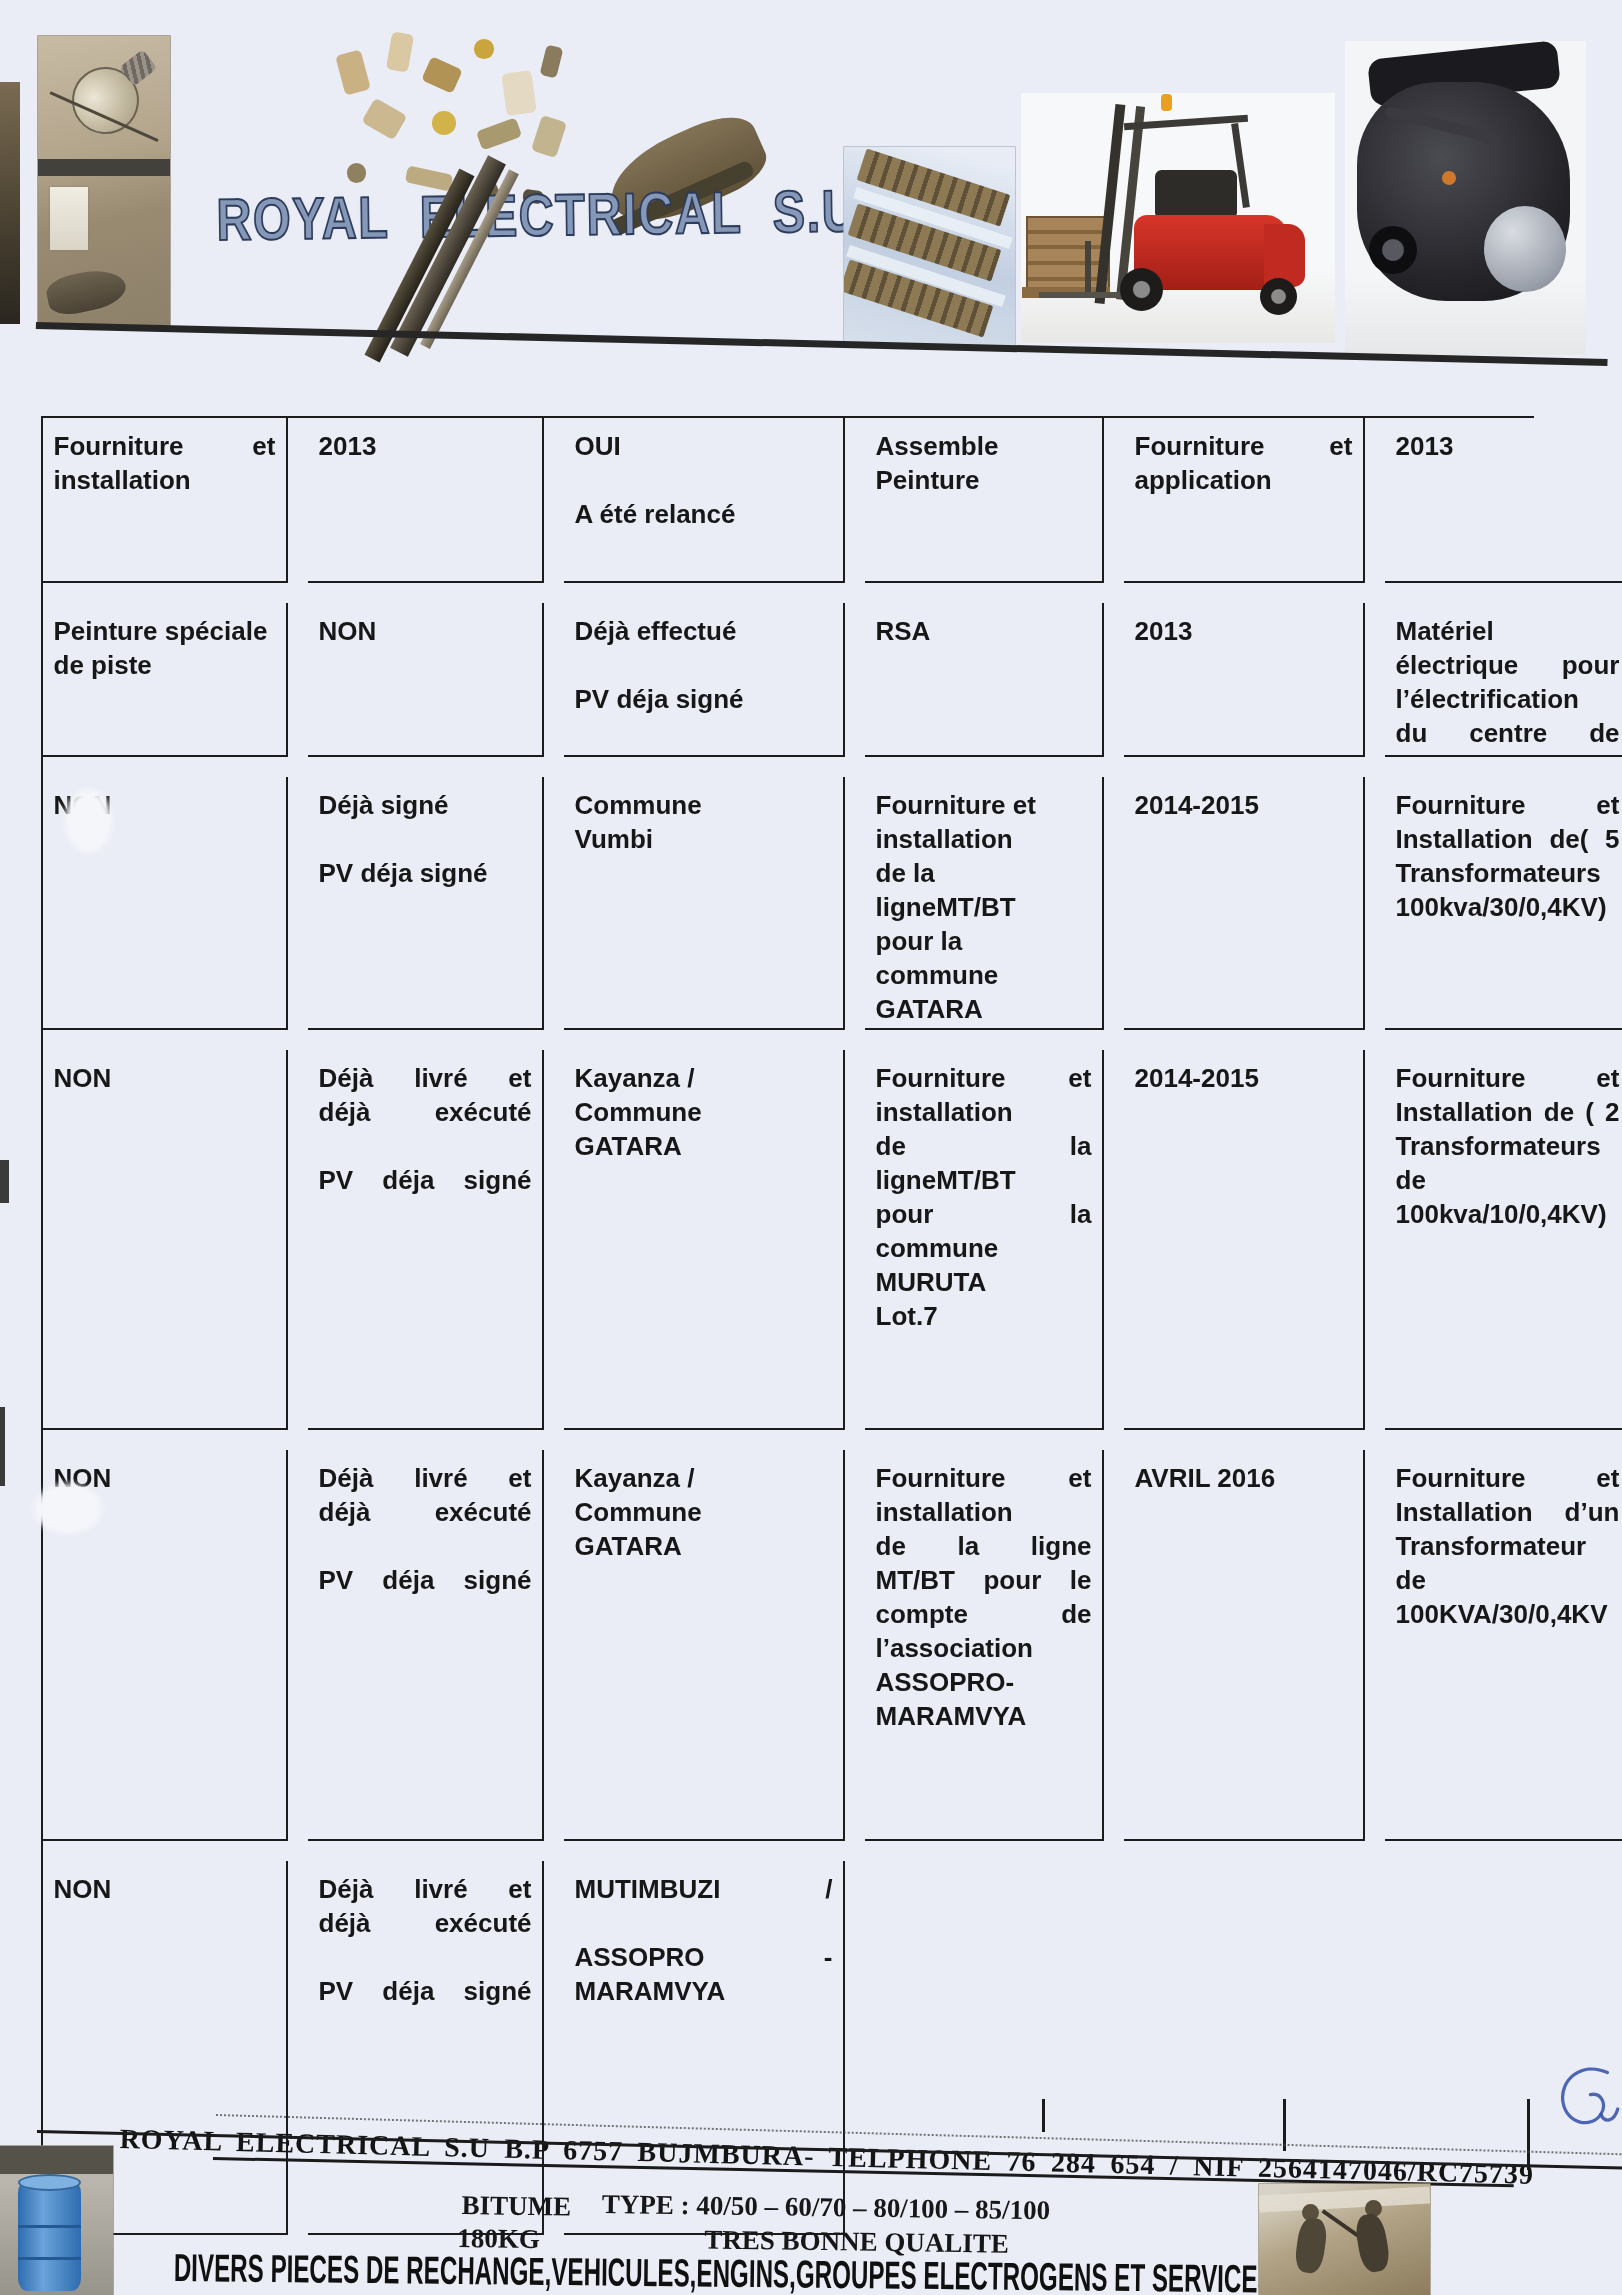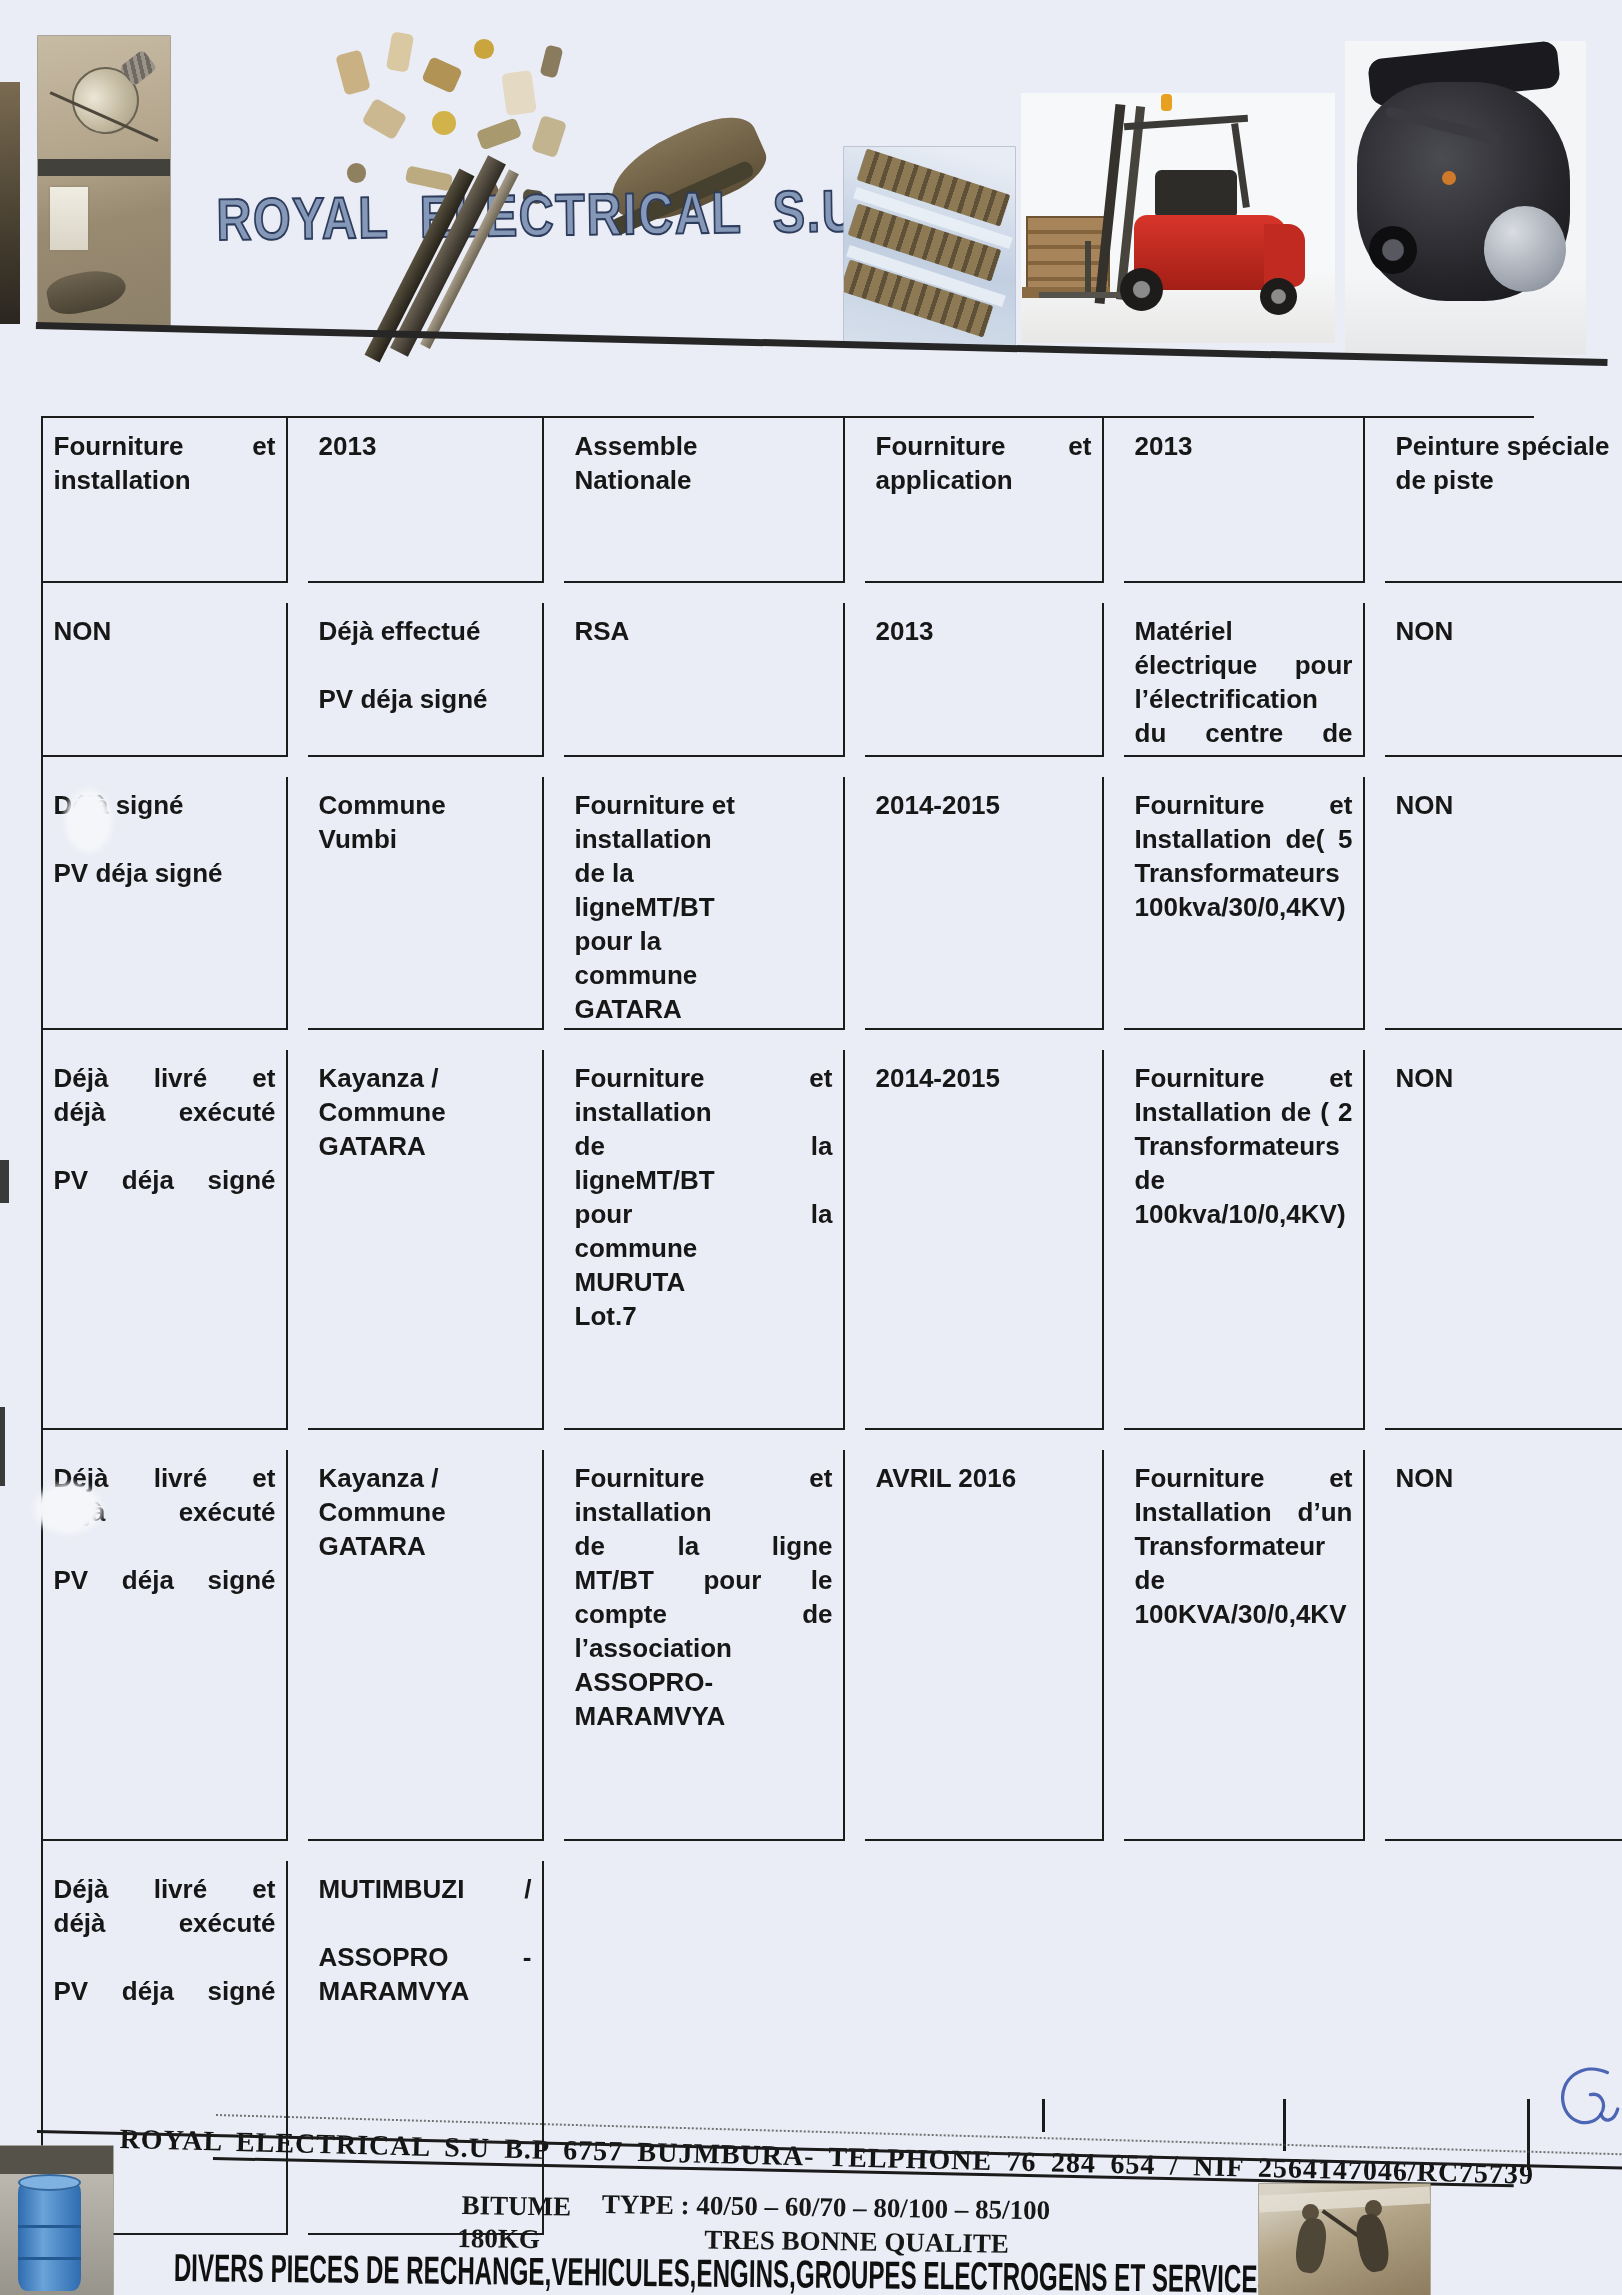--- a/index.html
+++ b/index.html
@@ -175,22 +175,25 @@
     <div class="abs en-accent"></div>
   </div>
 
   <div class="abs header-rule"></div>
 
   <div class="reftable">
 
     <div class="cell just">Fourniture et
 installation</div>
     <div class="cell">2013</div>
+    <div class="cell">OUI
+
+A été relancé</div>
     <div class="cell">Assemble
-Nationale</div>
+Peinture</div>
 
     <div class="cell just">Fourniture et
 application</div>
     <div class="cell">2013</div>
     <div class="cell">Peinture spéciale
 de piste</div>
     <div class="cell">NON</div>
     <div class="cell">Déjà effectué
 
 PV déja signé</div>

